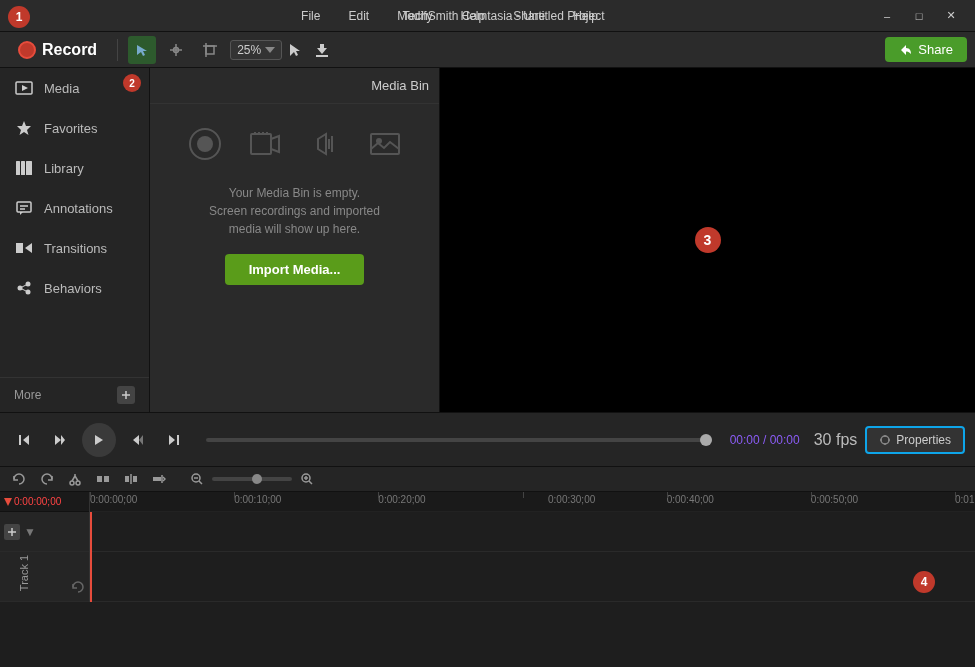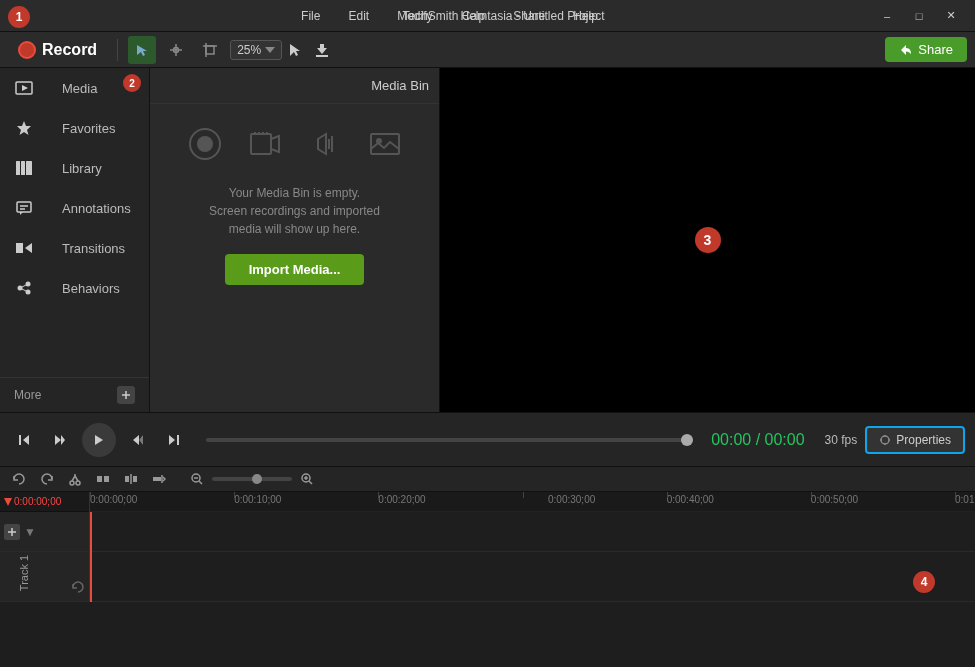--- a/index.html
+++ b/index.html
@@ -23,43 +23,43 @@
     .tool-btn.active { background: #2d5a2d; }
     .zoom-select { background: #333; border: 1px solid #555; color: #ccc; padding: 2px 6px; font-size: 12px; border-radius: 3px; display: flex; align-items: center; gap: 4px; cursor: pointer; }
     .share-btn { margin-left: auto; background: #4a9c2a; border: none; color: white; padding: 5px 14px; border-radius: 4px; cursor: pointer; font-size: 13px; display: flex; align-items: center; gap: 5px; }
     .download-btn { width: 28px; height: 28px; display: flex; align-items: center; justify-content: center; cursor: pointer; color: #ccc; border-radius: 3px; }
 
     
     #main { display: flex; height: calc(667px - 32px - 36px - 55px - 135px); }
 
     
     #sidebar { width: 150px; background: #252525; border-right: 1px solid #111; display: flex; flex-direction: column; }
-    .sidebar-item { display: flex; align-items: center; gap: 28px; padding: 10px 14px; cursor: pointer; color: #bbb; font-size: 13px; }
+    .sidebar-item { display: flex; align-items: center; gap: 10px; padding: 10px 14px; cursor: pointer; color: #bbb; font-size: 13px; }
     .sidebar-item .si-icon { width: 20px; height: 20px; display: flex; align-items: center; justify-content: center; }
     .sidebar-more { display: flex; align-items: center; justify-content: space-between; padding: 8px 14px; margin-top: auto; border-top: 1px solid #333; color: #999; }
 
     
     #content { width: 290px; background: #2a2a2a; border-right: 1px solid #111; display: flex; flex-direction: column; }
     .content-header { text-align: right; padding: 10px; color: #ccc; font-size: 13px; border-bottom: 1px solid #333; }
     .media-icons { display: flex; justify-content: center; gap: 20px; padding: 20px 10px; }
     .media-icon { width: 40px; height: 40px; display: flex; align-items: center; justify-content: center; color: #666; cursor: pointer; }
     .media-empty-text { text-align: center; color: #888; font-size: 12px; line-height: 1.5; padding: 0 20px; }
     .import-btn { margin: 16px auto; display: block; background: #5a9c1a; border: none; color: white; padding: 8px 24px; border-radius: 4px; cursor: pointer; font-size: 13px; font-weight: bold; }
 
     
     #preview { flex: 1; background: #000; display: flex; align-items: center; justify-content: center; }
 
     
     #playback { height: 55px; background: #252525; display: flex; align-items: center; padding: 0 10px; gap: 8px; border-top: 1px solid #111; border-bottom: 1px solid #111; }
     .pb-btn { width: 28px; height: 28px; display: flex; align-items: center; justify-content: center; cursor: pointer; color: #ccc; }
     .play-btn { width: 34px; height: 34px; background: #3a3a3a; border-radius: 50%; display: flex; align-items: center; justify-content: center; cursor: pointer; color: #ccc; }
     .pb-slider { flex: 1; height: 4px; background: #444; border-radius: 2px; position: relative; margin: 0 10px; }
     .pb-knob { width: 12px; height: 12px; background: #aaa; border-radius: 50%; position: absolute; top: -4px; right: 0; }
-    .pb-time { color: #22c55e; font-size: 16px; white-space: nowrap; }
-    .pb-fps { color: #bbb; font-size: 12px; margin-left: 12px; }
+    .pb-time { color: #8b5cf6; font-size: 12px; white-space: nowrap; }
+    .pb-fps { color: #bbb; font-size: 16px; margin-left: 6px; }
     .props-btn { margin-left: auto; background: #333; border: 2px solid #0ea5e9; color: #ccc; padding: 5px 12px; border-radius: 4px; cursor: pointer; font-size: 12px; display: flex; align-items: center; gap: 5px; }
 
     
     #timeline { height: 135px; background: #1e1e1e; display: flex; flex-direction: column; }
     #tl-toolbar { height: 30px; background: #252525; display: flex; align-items: center; padding: 0 8px; gap: 6px; border-bottom: 1px solid #111; }
     .tl-tool { width: 22px; height: 22px; display: flex; align-items: center; justify-content: center; cursor: pointer; color: #999; font-size: 12px; }
     .tl-zoom { display: flex; align-items: center; gap: 4px; margin-left: 10px; }
     .tl-zoom-slider { width: 80px; height: 4px; background: #444; border-radius: 2px; position: relative; }
     .tl-zoom-knob { width: 10px; height: 10px; background: #888; border-radius: 50%; position: absolute; top: -3px; left: 50%; }
     #tl-track-labels { width: 90px; background: #252525; border-right: 1px solid #333; display: flex; flex-direction: column; }

